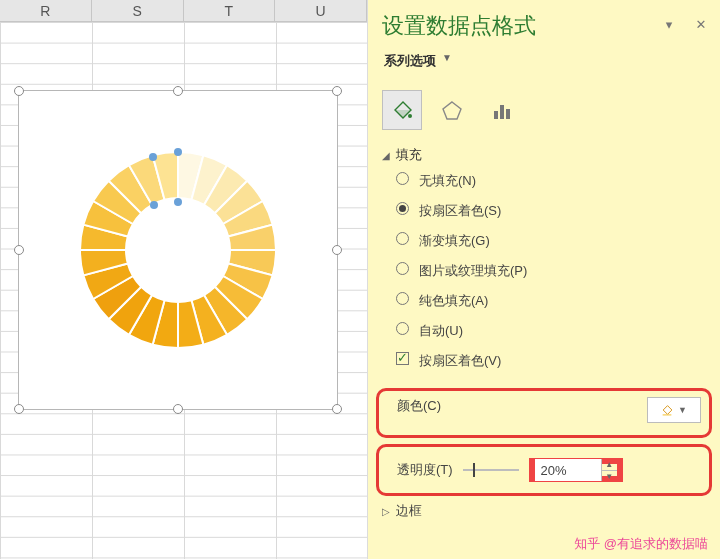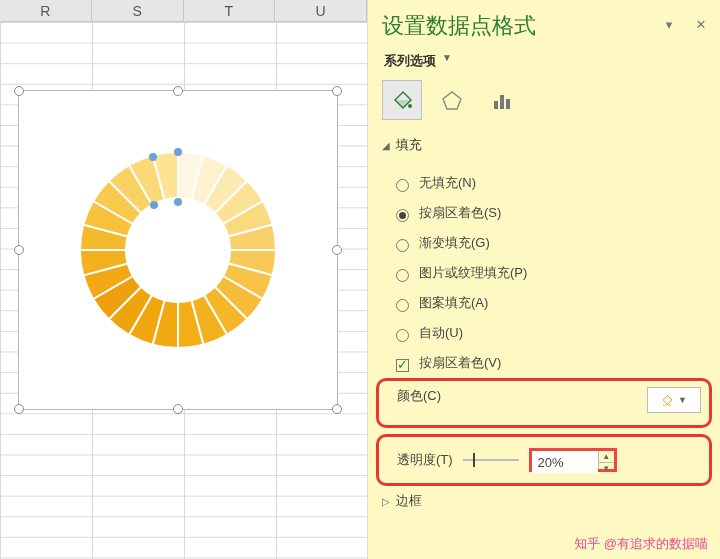--- a/index.html
+++ b/index.html
@@ -19,46 +19,46 @@
 .h-nw{left:-5px;top:-5px}.h-n{left:calc(50% - 5px);top:-5px}.h-ne{right:-5px;top:-5px}
 .h-w{left:-5px;top:calc(50% - 5px)}.h-e{right:-5px;top:calc(50% - 5px)}
 .h-sw{left:-5px;bottom:-5px}.h-s{left:calc(50% - 5px);bottom:-5px}.h-se{right:-5px;bottom:-5px}
 .donut{position:absolute;left:50%;top:50%;transform:translate(-50%,-50%)}
 .dp{fill:#6aa1d8}
 
 .pane{flex:1;height:559px;padding:6px 8px 0 14px;background:#fef9c3;overflow:hidden}
 .titlebar{display:flex;align-items:center;height:40px}
 .title{flex:1;font-size:22px;color:#2e7d32;font-weight:400}
 .tbtn{width:22px;height:22px;margin-left:10px;color:#777;text-align:center;line-height:20px;cursor:pointer}
-.dropdown-row{display:flex;align-items:flex-start;margin:6px 0 10px 2px;color:#555}
+.dropdown-row{display:flex;align-items:flex-start;margin:6px 0 20px 2px;color:#555}
 .dropdown-row .dd{font-weight:bold;color:#333}
 .dropdown-row .caret{margin-left:6px;font-size:10px;color:#666}
 .tabicons{display:flex;gap:10px;margin:4px 0 16px 0}
 .ticon{width:40px;height:40px;border:1px solid transparent;display:flex;align-items:center;justify-content:center;cursor:pointer}
 .ticon.active{background:#e9e9e9;border:1px solid #bfbfbf}
 .disclose{display:flex;align-items:center;margin:6px 0;color:#555}
 .disclose .tri{font-size:10px;margin-right:6px;color:#666}
 .disclose.bold .lbl{font-weight:normal;color:#333}
 .options{padding:2px 0 0 14px}
-.optrow{display:flex;align-items:flex-end;height:30px}
+.optrow{display:flex;align-items:flex-start;height:30px}
 .radio{width:13px;height:13px;border:1px solid #777;border-radius:50%;margin-right:10px;position:relative;cursor:pointer}
 .radio.sel::after{content:"";position:absolute;left:2px;top:2px;width:7px;height:7px;border-radius:50%;background:#444}
 .chk{width:13px;height:13px;border:1px solid #777;margin-right:10px;position:relative;cursor:pointer}
 .chk.sel::after{content:"✓";position:absolute;left:0;top:-3px;font-size:13px;color:#2e7d32}
 .hl{border:3px solid #e53935;border-radius:10px;padding:6px 8px;margin:6px 0 4px -6px}
 .colorrow{display:flex;align-items:flex-start;height:32px}
 .colorrow .lbl{flex:1;padding-left:10px}
 .colorbtn{width:54px;height:26px;border:1px solid #bcbcbc;background:#fff;display:flex;align-items:center;justify-content:center;gap:5px;cursor:pointer}
 .cbtop{width:12px;height:12px}
 .caret2{font-size:9px;color:#666}
 .transrow{display:flex;align-items:center;height:34px}
 .transrow .lbl{padding-left:10px;white-space:nowrap}
 .slider{flex:0 0 56px;height:2px;background:#bdbdbd;margin:0 10px;position:relative}
 .slider::before{content:"";position:absolute;left:10px;top:-6px;width:2px;height:14px;background:#444}
-.numfield{display:flex;border:3px solid #ef4444;height:24px}
+.numfield{display:flex;align-items:center;border:6px solid #ef4444;height:24px}
 .numfield input{border:none;width:66px;padding:0 6px;height:22px;font-size:13px;outline:none}
 .spin{width:16px;display:flex;flex-direction:column;border-left:1px solid #bcbcbc}
 .spin div{height:11px;text-align:center;font-size:8px;line-height:11px;color:#666;cursor:pointer}
 .spin div+div{border-top:1px solid #bcbcbc}
 .watermark{position:absolute;right:12px;bottom:6px;color:#ec4899;font-size:13px;font-family:sans-serif}
 </style>
 </head>
 <body>
 
 <div class="sheet">
@@ -164,21 +164,21 @@
     <div class="optrow">
         <span class="radio"></span>
         <span>渐变填充(G)</span>
       </div>
     <div class="optrow">
         <span class="radio"></span>
         <span>图片或纹理填充(P)</span>
       </div>
     <div class="optrow">
         <span class="radio"></span>
-        <span>图案填充(A)</span>
+        <span>纯色填充(A)</span>
       </div>
     <div class="optrow">
         <span class="radio"></span>
         <span>自动(U)</span>
       </div>
     <div class="optrow">
         <span class="chk sel"></span>
         <span>按扇区着色(V)</span>
       </div>
   </div>

